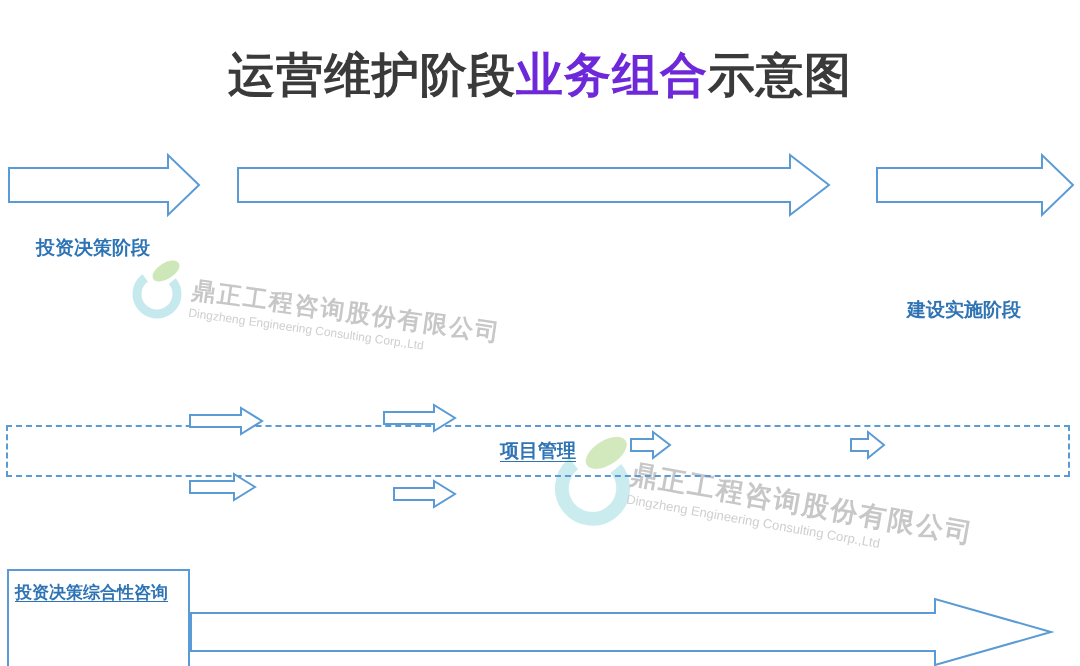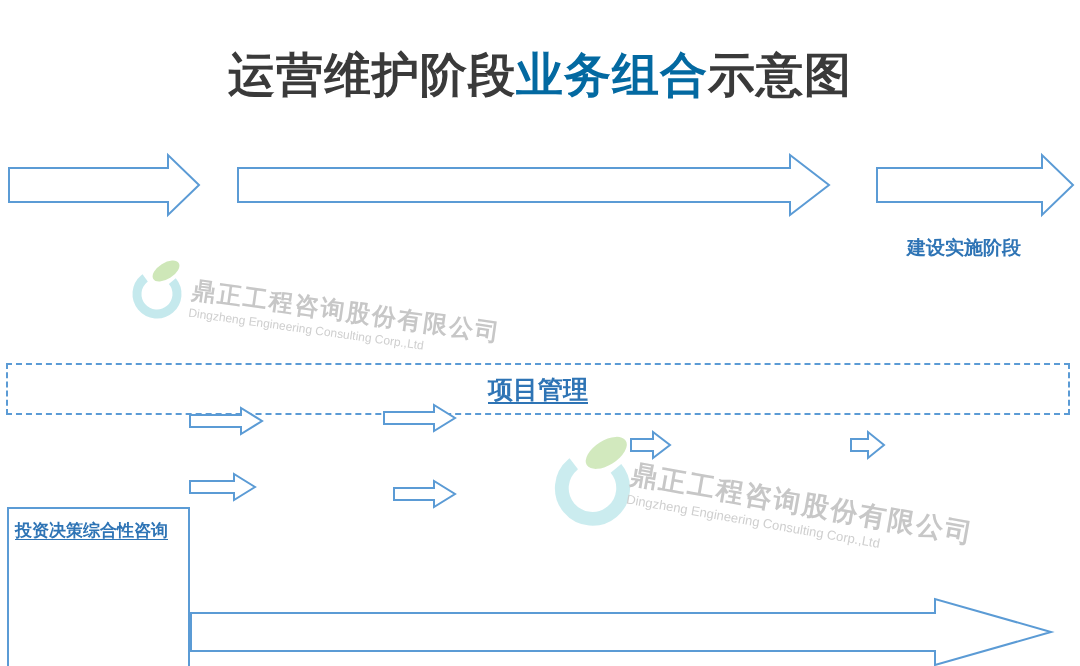--- a/index.html
+++ b/index.html
@@ -6,39 +6,39 @@
   html,body { background:#ffffff; }
   body { font-family:"Liberation Sans","DejaVu Sans",sans-serif; }
   .canvas { position:relative; width:1080px; height:666px; background:#fff; overflow:hidden; }
 
   
   .main-title {
     position:absolute; top:44px; left:0; width:100%;
     text-align:center; font-size:47px; font-weight:bold; color:#3a3a3a;
     letter-spacing:1px; white-space:nowrap;
   }
-  .main-title .hl { color:#0369a1; }
+  .main-title .hl { color:#6d28d9; }
 
   
   svg.shape { position:absolute; overflow:visible; }
   svg.shape polygon { fill:#ffffff; stroke:#5b9bd5; stroke-width:2; stroke-linejoin:miter; }
 
   .banner-label {
     position:absolute; display:flex; align-items:center; justify-content:center;
     font-size:19px; font-weight:bold; color:#2e74b5; white-space:nowrap;
     font-family:"Liberation Serif","DejaVu Serif",serif;
   }
 
   
   .pm-box {
     position:absolute; left:6px; top:238px; width:1064px; height:52px;
     border:2px dashed #5b9bd5; display:flex; align-items:center; justify-content:center;
   }
   .pm-box .pm-label {
-    font-size:25px; font-weight:bold; color:#2e74b5;
+    font-size:19px; font-weight:bold; color:#2e74b5;
     text-decoration:underline; text-underline-offset:4px;
     font-family:"Liberation Serif","DejaVu Serif",serif;
   }
 
   
   .col { position:absolute; background:transparent; }
   .col.solid { border:2px solid #5b9bd5; }
   .col-title {
     font-size:17px; font-weight:bold; color:#2e74b5;
     text-decoration:underline; text-underline-offset:3px; white-space:nowrap;
@@ -88,20 +88,21 @@
     </div>
   </div>
 
   <div class="main-title z">
     <span>运营维护阶段</span><span class="hl">业务组合</span><span>示意图</span>
   </div>
 
   <svg class="shape z" style="left:8px; top:154px;" width="192" height="62">
     <polygon points="1,14 160,14 160,1 191,31 160,61 160,48 1,48"></polygon>
   </svg>
+  <div class="banner-label z" style="left:8px; top:154px; width:170px; height:62px;">投资决策阶段</div>
 
   <svg class="shape z" style="left:237px; top:154px;" width="593" height="62">
     <polygon points="1,14 553,14 553,1 592,31 553,61 553,48 1,48"></polygon>
   </svg>
 
   <svg class="shape z" style="left:876px; top:154px;" width="198" height="62">
     <polygon points="1,14 166,14 166,1 197,31 166,61 166,48 1,48"></polygon>
   </svg>
   <div class="banner-label z" style="left:876px; top:154px; width:176px; height:62px;">建设实施阶段</div>
 

